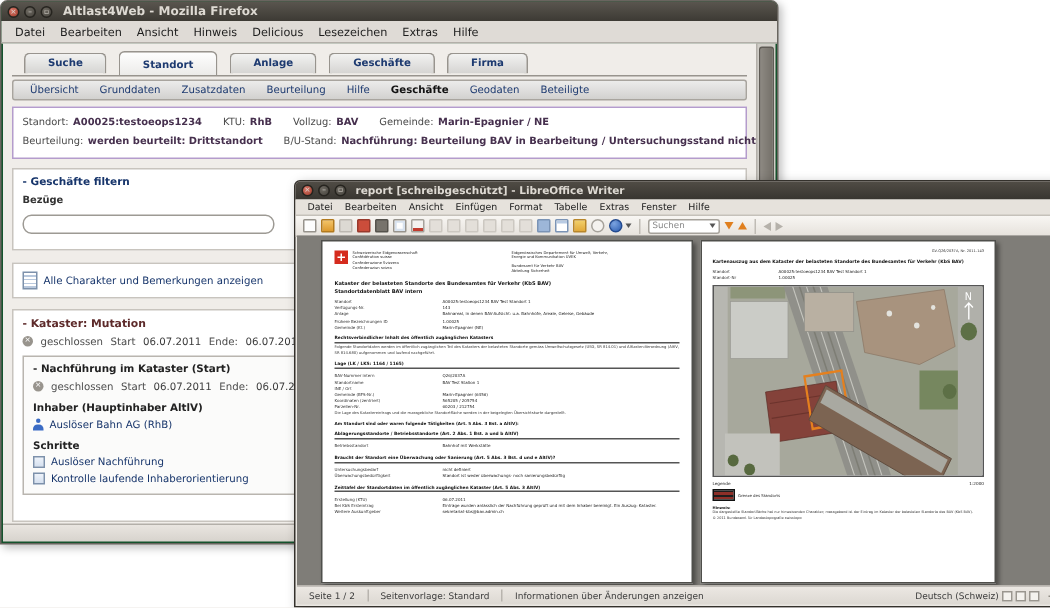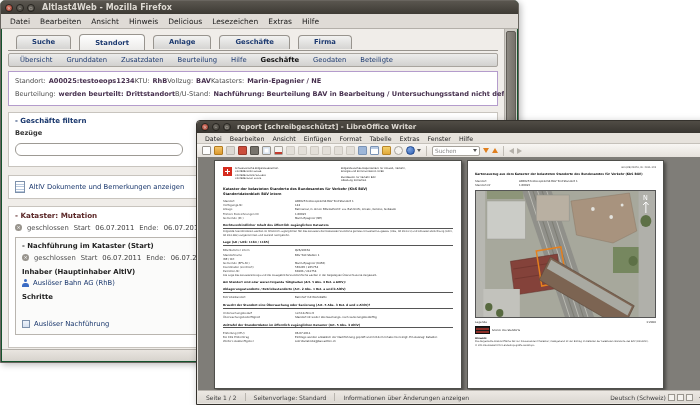--- a/index.html
+++ b/index.html
@@ -23,21 +23,21 @@
   .ffTabs{display:flex;gap:8px;margin:5px 0 0 14px;align-items:center;position:relative;z-index:2}
   .fftab{background:linear-gradient(#f2f2f1,#d5d4d2);border:1px solid #98948e;border-bottom:none;
       border-radius:4px 4px 0 0;padding:2px 15px 3px;font-size:6.8px;font-weight:bold;color:#1d3a70;white-space:nowrap}
   .fftab.on{background:linear-gradient(#fefefe,#ecebe9);padding-top:4px}
   .tabline{height:1px;background:#98948e;margin:0 6px}
   .subbar{margin:2px 6px 0;background:linear-gradient(#ececeb,#d2d1cf);border:1px solid #a8a49e;border-radius:2px;
       height:12px;display:flex;align-items:center;padding:0 4px}
   .subtab{font-size:6.8px;color:#1d3a70;padding:0 7px;white-space:nowrap}
   .subtab.on{color:#111;font-weight:bold}
   .ibox{margin:4px 6px 0;background:#fff;border:1px solid #b49ccc;padding:3px 6px 4px}
-  .iline{display:flex;font-size:6.6px;line-height:1.95;white-space:nowrap}
+  .iline{display:flex;gap:14px;font-size:6.6px;line-height:1.95;white-space:nowrap}
   .ilbl{color:#4a4a4a}
   .ival{font-weight:bold;color:#46304e;margin-left:3px}
   .fbox,.dbox,.kbox{margin:6px 6px 0;background:#fff;border:1px solid #c8c4be}
   .fbox{padding:4px 6px 8px}
   .btitle{font-size:7px;font-weight:bold;color:#17356b}
   .ffields{display:flex;gap:14px;margin-top:4px}
   .ffield{width:168px}
   .flabel{font-size:6.6px;font-weight:bold;color:#333;margin-bottom:2px}
   .ftext{width:100%;height:13px;border:1px solid #9d9a94;border-radius:6px;background:#fff;box-sizing:border-box}
   .dbox{margin-top:8px;padding:5px 6px;display:flex;align-items:center;gap:4px}
@@ -51,21 +51,21 @@
       text-align:center;flex:none}
   .kdate{color:#3c3c3c}
   .nbox{margin-top:5px;border:1px solid #b9b5af;background:#fbfbfa;padding:4px 6px 6px}
   .ntitle{font-size:6.9px;font-weight:bold;color:#222}
   .inh-label,.schritte{font-size:6.9px;font-weight:bold;color:#222;margin-top:6px}
   .person-row{display:flex;align-items:center;gap:4px;margin-top:3px}
   .person-ico{width:7px;height:8px;position:relative;flex:none}
   .person-ico::before{content:"";position:absolute;left:2px;top:0;width:3px;height:3px;border-radius:50%;background:#3a6bc4}
   .person-ico::after{content:"";position:absolute;left:0;bottom:0;width:7px;height:4px;border-radius:3px 3px 0 0;background:#3a6bc4}
   .person-lbl{font-size:6.8px;color:#17356b}
-  .step{display:flex;align-items:center;gap:4px;margin-top:19px;width:198px}
+  .step{display:flex;align-items:center;gap:4px;margin-top:3px;width:198px}
   .task-ico{width:8px;height:8px;border:1px solid #7d91ab;box-sizing:border-box;flex:none;
       background:linear-gradient(#eef3fa,#d5e0ef)}
   .step-lbl{font-size:6.8px;color:#17356b;flex:1;white-space:nowrap}
   .check{width:8px;height:8px;border-radius:50%;background:radial-gradient(circle at 35% 30%,#9ed06a,#4e9a22);
       color:#fff;font-size:6px;font-weight:bold;line-height:8px;text-align:center;flex:none}
   .ff-status{position:absolute;left:1px;right:1px;bottom:1px;height:11px;
       background:linear-gradient(#e9e5e0,#d7d3cd);border-top:1px solid #b3afa9}
   .grip{position:absolute;right:2px;bottom:2px;width:8px;height:7px;
       background:radial-gradient(circle,#9a968f .8px,transparent .9px) 0 0/3px 3px}
   .ff-scroll{position:absolute;right:1px;top:28px;bottom:12px;width:12px;background:#cfccc6;border-left:1px solid #b3afa9}
@@ -192,21 +192,21 @@
         <span class="subtab on">Geschäfte</span>
         <span class="subtab">Geodaten</span>
         <span class="subtab">Beteiligte</span>
       </div>
     <div class="ibox">
       <div class="iline">
 
       <span><span class="ilbl">Standort:</span><span class="ival">A00025:testoeops1234</span></span>
           <span><span class="ilbl">KTU:</span><span class="ival">RhB</span></span>
           <span><span class="ilbl">Vollzug:</span><span class="ival">BAV</span></span>
-          <span><span class="ilbl">Katasters:</span><span class="ival">Marin-Epagnier / NE</span></span>
+          <span><span class="ilbl">Gemeinde:</span><span class="ival">Marin-Epagnier / NE</span></span>
         </div>
       <div class="iline">
 
       <span><span class="ilbl">Beurteilung:</span><span class="ival">werden beurteilt: Drittstandort</span></span>
           <span><span class="ilbl">B/U-Stand:</span><span class="ival">Nachführung: Beurteilung BAV in Bearbeitung / Untersuchungsstand nicht definiert</span></span>
         </div>
     </div>
     <div class="fbox">
       <div class="btitle">- Geschäfte filtern</div>
       <div class="ffields">
@@ -217,21 +217,21 @@
           </div>
 
           <div class="ffield">
             <div class="flabel">Aufgabentitel</div>
             <input class="ftext" style="">
           </div>
         </div>
     </div>
     <div class="dbox">
       <span class="doc-ico"></span>
-      <span class="dlink">AltlV Dokumente und Bemerkungen anzeigen</span>
+      <span class="dlink">Alle Charakter und Bemerkungen anzeigen</span>
     </div>
     <div class="kbox">
       <div class="ktitle">- Kataster: Mutation</div>
       <div class="krow">
         <span class="closed-ico">×</span>
         <span>geschlossen</span>
         <span>Start</span>
         <span class="kdate">06.07.2011</span>
         <span>Ende:</span>
         <span class="kdate">06.07.2011</span>
@@ -253,20 +253,25 @@
         </div>
         <div class="schritte">Schritte</div>
         <div>
 
             <div class="step">
               <span class="task-ico"></span>
               <span class="step-lbl">Auslöser Nachführung</span>
               <span class="check">✓</span>
             </div>
 
+            <div class="step">
+              <span class="task-ico"></span>
+              <span class="step-lbl">Kontrolle laufende Inhaberorientierung</span>
+              <span class="check">✓</span>
+            </div>
           </div>
       </div>
     </div>
   </div>
   <div class="ff-scroll">
       <div class="ff-thumb"></div>
     </div>
   <div class="ff-status">
       <span class="grip"></span>
     </div>

